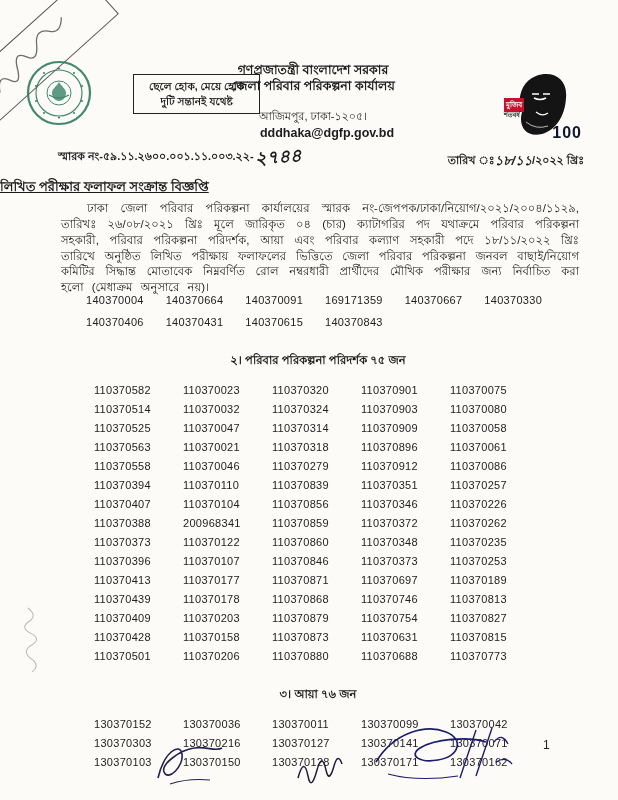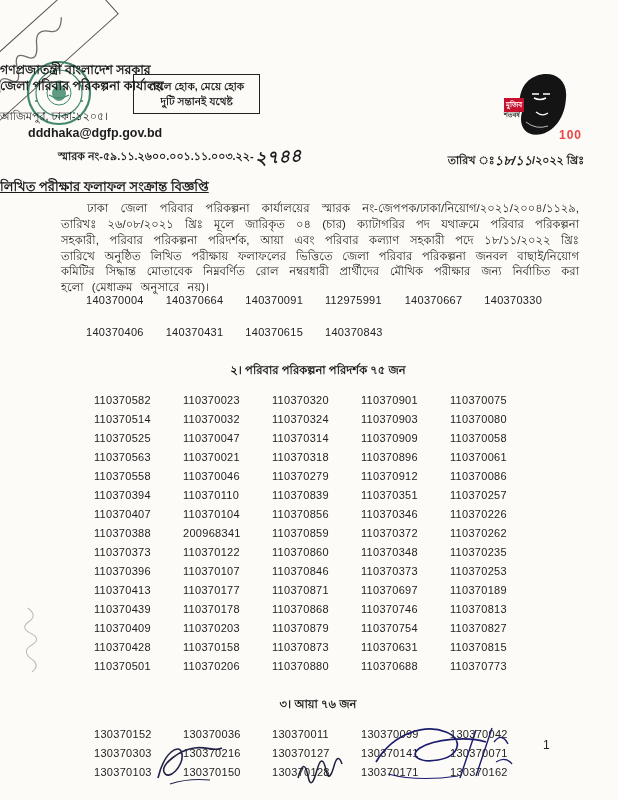--- a/index.html
+++ b/index.html
@@ -30,31 +30,31 @@
     border:1.4px solid #222;
     padding:4px 15px;
     text-align:center;
     font-weight:bold;
     font-size:10.5px;
     line-height:1.45;
     background:#fcfbf7;
   }
   
   .gov-header{
-    position:absolute;top:62px;left:0;right:0;
-    line-height:1.3;
+    position:absolute;top:62px;left:8px;right:0;
+    text-align:center;line-height:1.3;
   }
   .gov-header .g1,.gov-header .g2{font-weight:bold;font-size:12.5px;}
   .gov-header .g3{font-size:11px;margin-top:14px;}
   .gov-header .g4{font-size:12.5px;font-weight:bold;margin-top:2px;padding-left:28px;}
   
   .mujib-logo{position:absolute;top:72px;right:40px;width:72px;height:68px;}
   .mujib-logo .m-word1{position:absolute;left:-2px;top:26px;background:#c8102e;color:#fff;font-size:7px;font-weight:bold;padding:1px 2px;}
   .mujib-logo .m-word2{position:absolute;left:-2px;top:38px;color:#222;font-size:6.5px;font-weight:bold;}
-  .mujib-logo .m-number{position:absolute;right:-4px;bottom:-2px;font-size:12px;font-weight:bold;color:#ef4444;letter-spacing:1px;}
+  .mujib-logo .m-number{position:absolute;right:-4px;bottom:-2px;font-size:16px;font-weight:bold;color:#0f172a;letter-spacing:1px;}
   
   .memo-row{
     position:absolute;top:140px;left:58px;right:34px;
     display:flex;justify-content:space-between;align-items:flex-end;
     font-size:11px;font-weight:600;
   }
   .handwritten-no{
     display:inline-block;
     font-size:18px;font-weight:700;font-style:italic;
     transform:rotate(-4deg);
@@ -86,21 +86,21 @@
   .roll-section + .roll-section{margin-top:24px;}
   .section-heading{text-align:center;font-size:11.5px;font-weight:600;margin:0 0 13px;}
   .roll-grid{
     display:grid;
     row-gap:7px;
     font-size:11px;
     letter-spacing:.3px;
     color:#222;
   }
   .roll-grid.cols-5{grid-template-columns:repeat(5,1fr);width:445px;margin-left:36px;}
-  .roll-grid.cols-6{grid-template-columns:repeat(6,1fr);width:478px;margin-left:28px;row-gap:20px;}
+  .roll-grid.cols-6{grid-template-columns:repeat(6,1fr);width:478px;margin-left:28px;row-gap:10px;}
   .roll{white-space:nowrap;}
   
   .sig{position:absolute;}
   .sig1{left:150px;top:738px;}
   .sig2{left:292px;top:750px;}
   .sig3{left:368px;top:722px;}
   .margin-mark{position:absolute;left:-6px;top:630px;opacity:.45;transform:rotate(88deg);}
   
   .page-num{position:absolute;left:543px;top:738px;font-size:12px;color:#222;}
 </style>
@@ -174,21 +174,21 @@
   <div class="doc-title">লিখিত পরীক্ষার ফলাফল সংক্রান্ত বিজ্ঞপ্তি</div>
 
   <p class="body-para">ঢাকা জেলা পরিবার পরিকল্পনা কার্যালয়ের স্মারক নং-জেপপক/ঢাকা/নিয়োগ/২০২১/২০০৪/১১২৯, তারিখঃ ২৬/০৮/২০২১ খ্রিঃ মূলে জারিকৃত ০৪ (চার) ক্যাটাগরির পদ যথাক্রমে পরিবার পরিকল্পনা সহকারী, পরিবার পরিকল্পনা পরিদর্শক, আয়া এবং পরিবার কল্যাণ সহকারী পদে ১৮/১১/২০২২ খ্রিঃ তারিখে অনুষ্ঠিত লিখিত পরীক্ষায় ফলাফলের ভিত্তিতে জেলা পরিবার পরিকল্পনা জনবল বাছাই/নিয়োগ কমিটির সিদ্ধান্ত মোতাবেক নিম্নবর্ণিত রোল নম্বরধারী প্রার্থীদের মৌখিক পরীক্ষার জন্য নির্বাচিত করা হলো (মেধাক্রম অনুসারে নয়)।</p>
 
   <div id="sections">
       <div class="roll-section">
         <div class="roll-grid cols-6">
           <span class="roll">140370004</span>
           <span class="roll">140370664</span>
           <span class="roll">140370091</span>
-          <span class="roll">112975991</span>
+          <span class="roll">169171359</span>
           <span class="roll">140370667</span>
           <span class="roll">140370330</span>
           <span class="roll">140370406</span>
           <span class="roll">140370431</span>
           <span class="roll">140370615</span>
           <span class="roll">140370843</span>
         </div>
       </div>
       <div class="roll-section">
         <div class="section-heading">২। পরিবার পরিকল্পনা পরিদর্শক ৭৫ জন</div>

